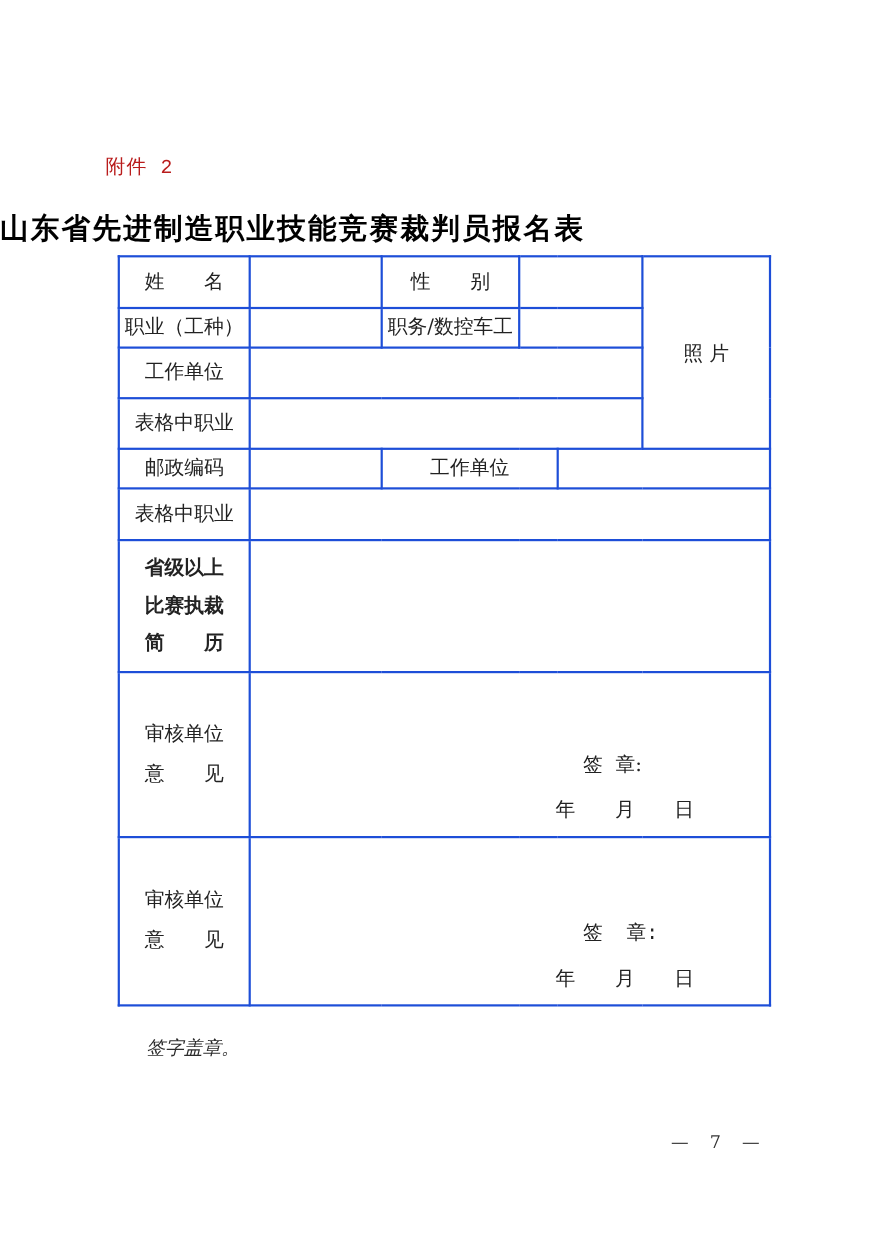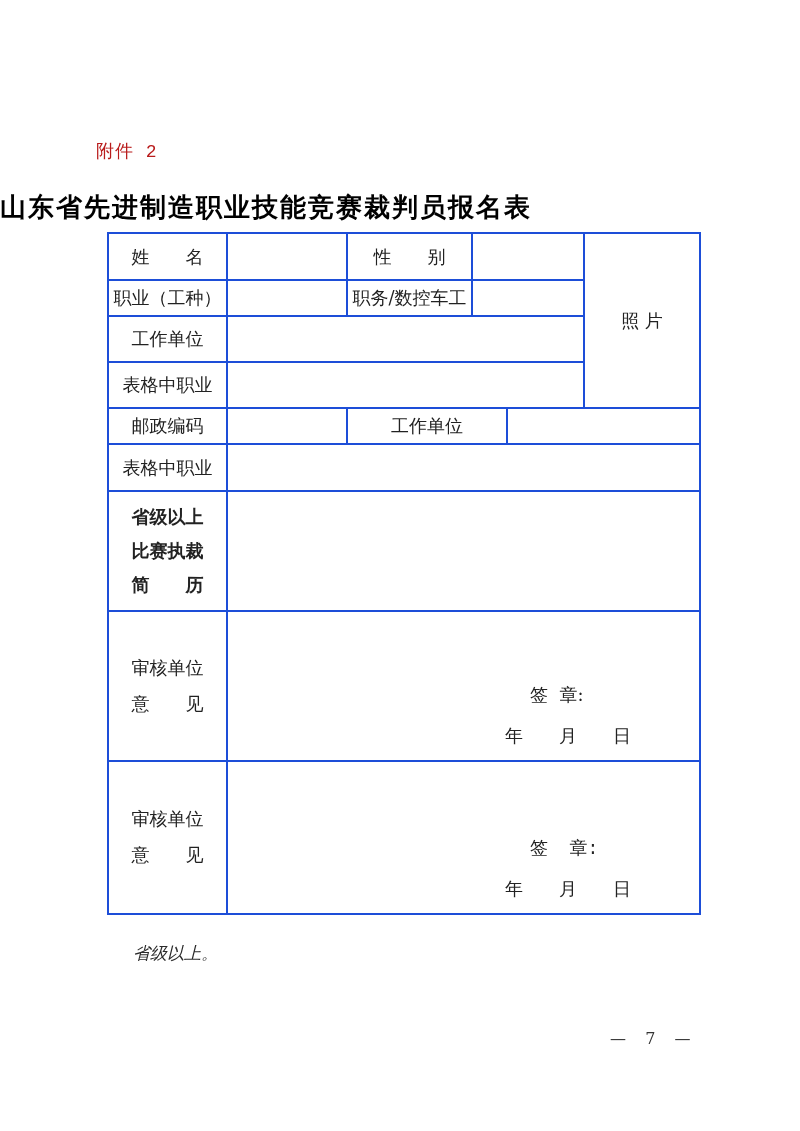--- a/index.html
+++ b/index.html
@@ -169,18 +169,18 @@
           <div class="sig-block">
             <div class="sig-seal">签  章:</div>
             <div class="sig-date">年　　月　　日</div>
           </div>
         </td>
       </tr>
     </tbody>
   </table>
 
   <div class="note">
-    <div class="note-line2">省级以上。</div>
+    <div class="note-line2">签字盖章。</div>
   </div>
 
   <div class="page-number">—  7  —</div>
 
 </div>
 
 </body></html>

